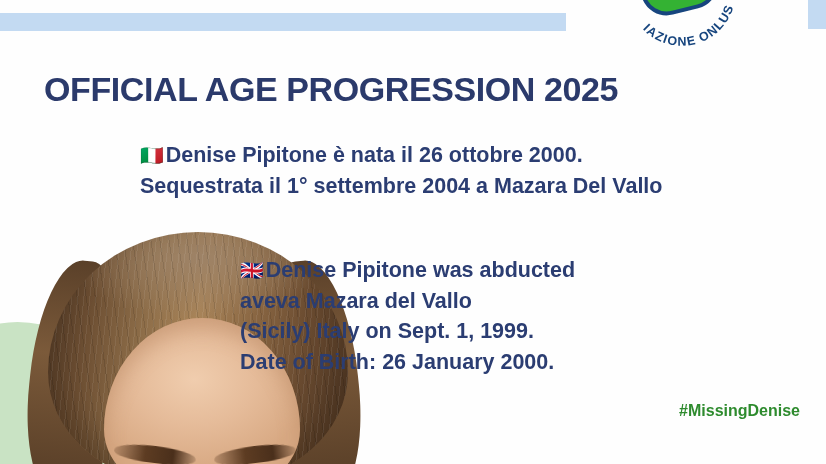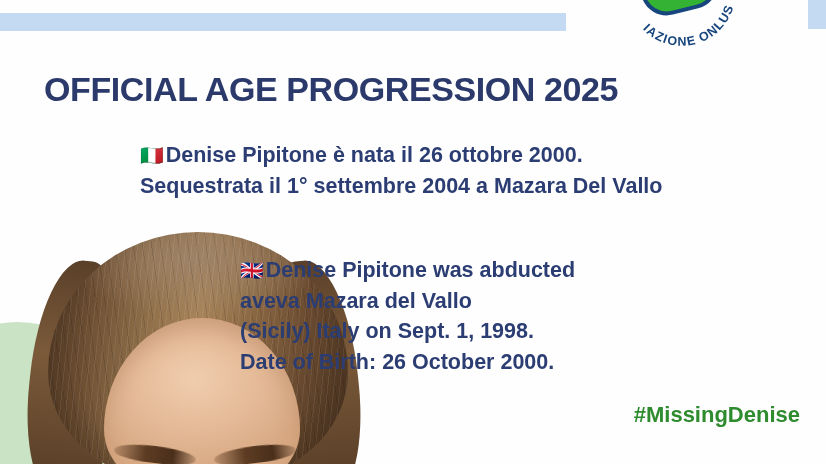--- a/index.html
+++ b/index.html
@@ -206,21 +206,21 @@
     margin-right: 2px;
   }
 
   .hashtags {
     position: absolute;
     right: 26px;
     top: 400px;
     width: 420px;
     text-align: right;
     color: #2e8b2e;
-    font-size: 22px;
+    font-size: 16px;
     font-weight: bold;
     line-height: 1.38;
   }
   .hashtags div { white-space: nowrap; }
 </style>
 </head>
 <body>
 
 <div class="poster">
 
@@ -255,21 +255,21 @@
   <div class="headline">OFFICIAL AGE PROGRESSION 2025</div>
 
   <div class="para para-it">
     <span class="flag">🇮🇹</span><span>Denise Pipitone è nata il 26 ottobre 2000.</span><br>
     <span>Sequestrata il 1° settembre 2004 a Mazara Del Vallo</span><br>
   </div>
 
   <div class="para para-en">
     <span class="flag">🇬🇧</span><span>Denise Pipitone was abducted</span><br>
     <span>aveva Mazara del Vallo</span><br>
-    <span>(Sicily) Italy on Sept. 1, 1998.</span><br>
-    <span>Date of Birth: 26 October 2000.</span>
+    <span>(Sicily) Italy on Sept. 1, 1999.</span><br>
+    <span>Date of Birth: 26 January 2000.</span>
   </div>
 
   <div class="hashtags">
     <div>#MissingDenise</div>
   </div>
 
 </div>
 
 </body></html>

